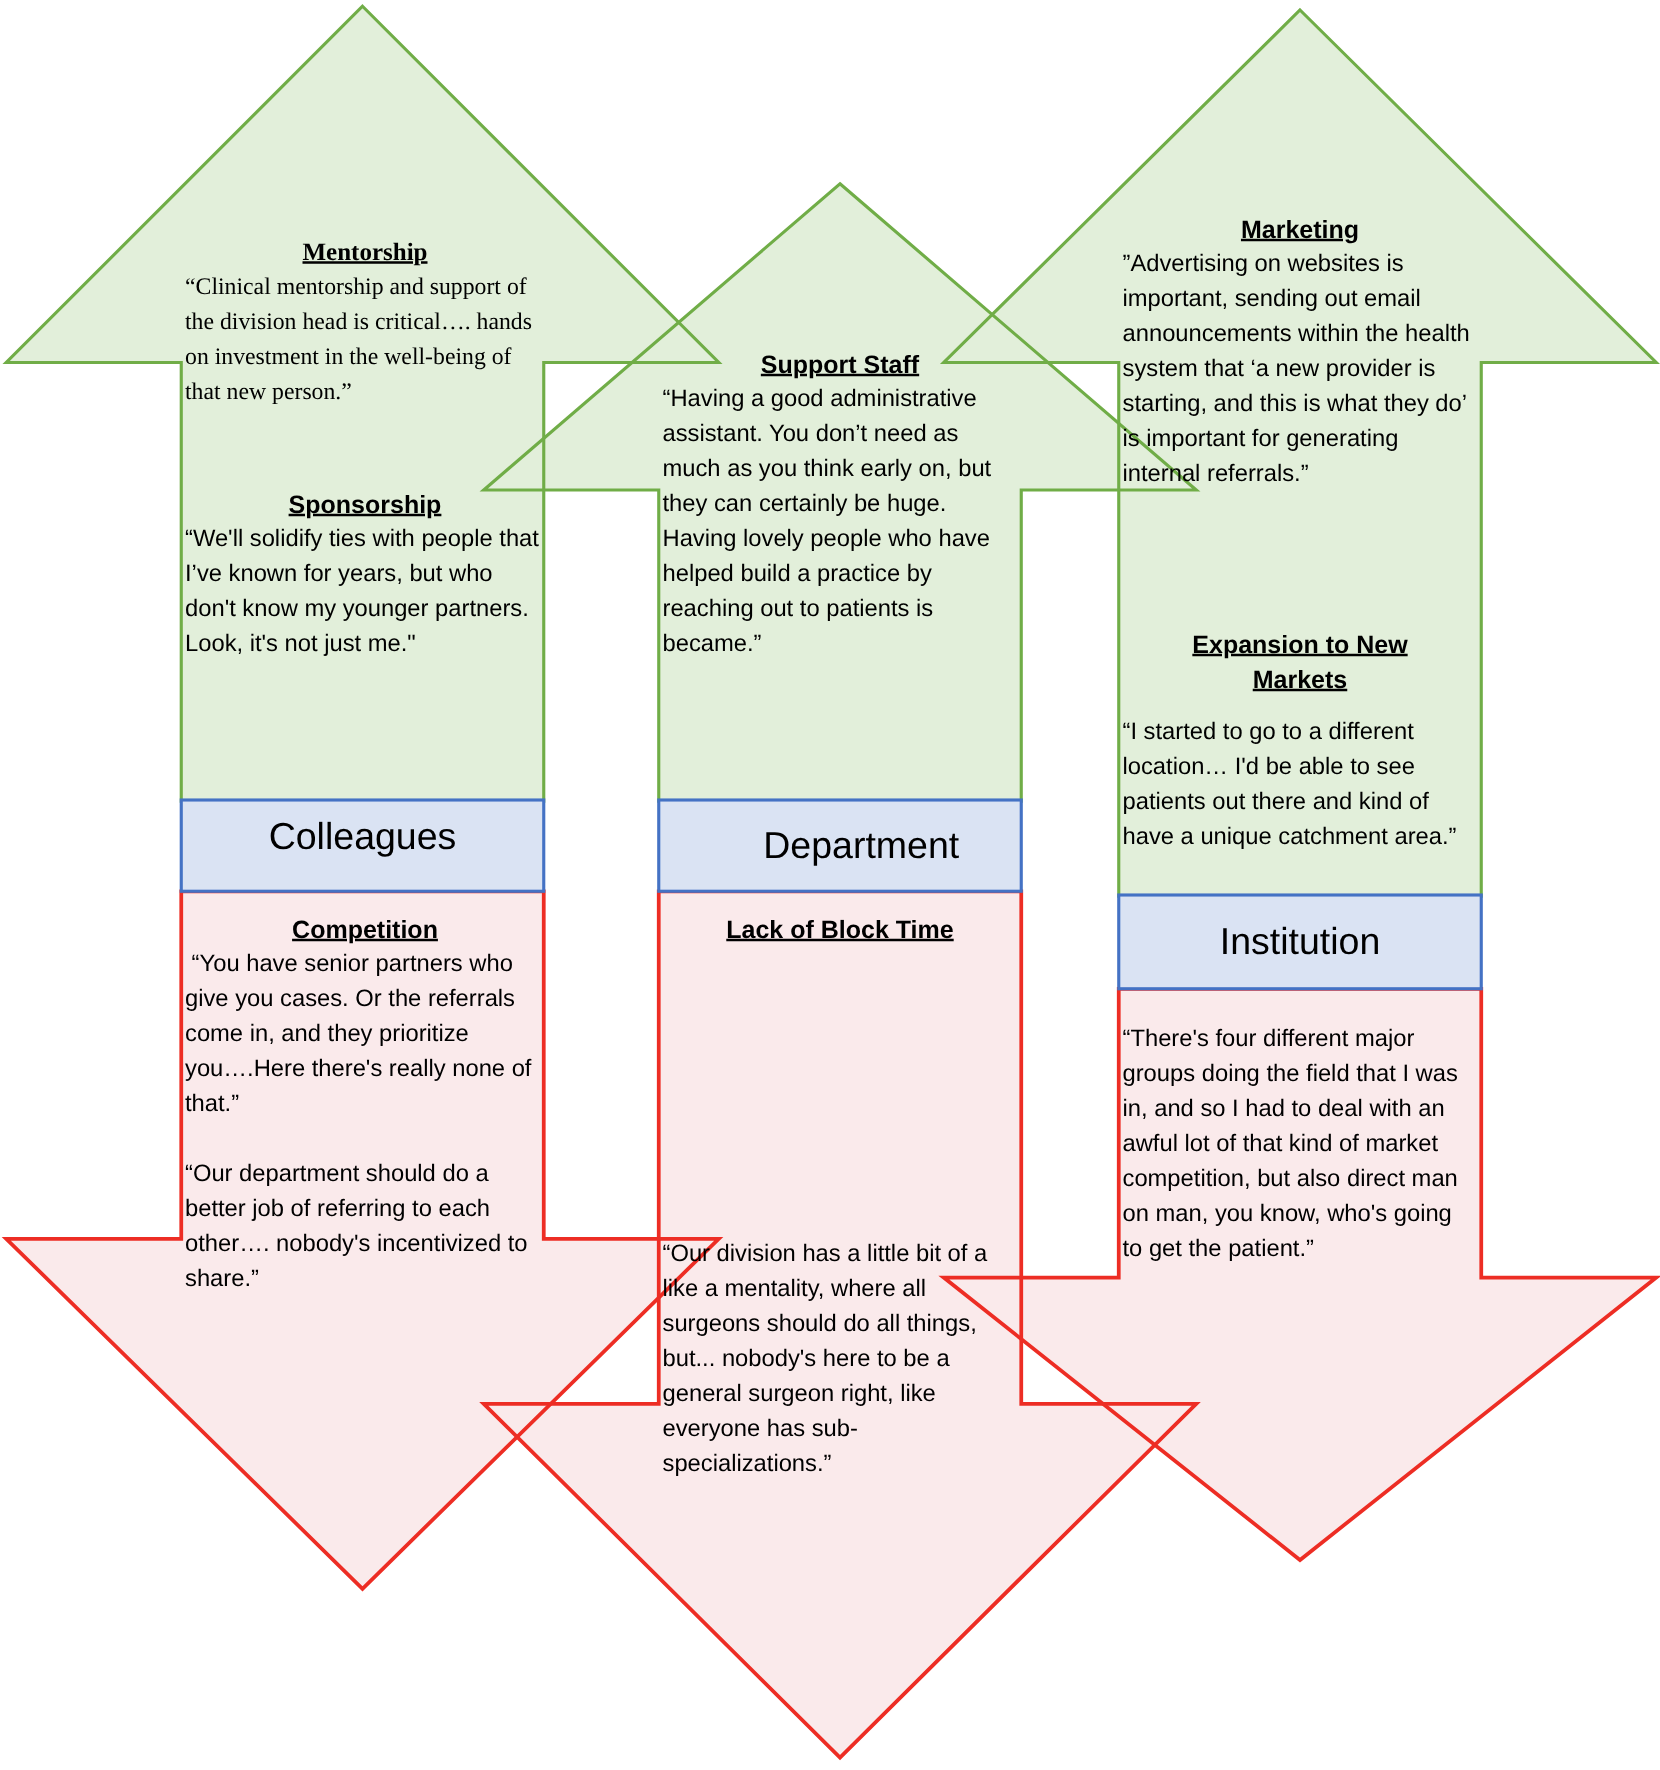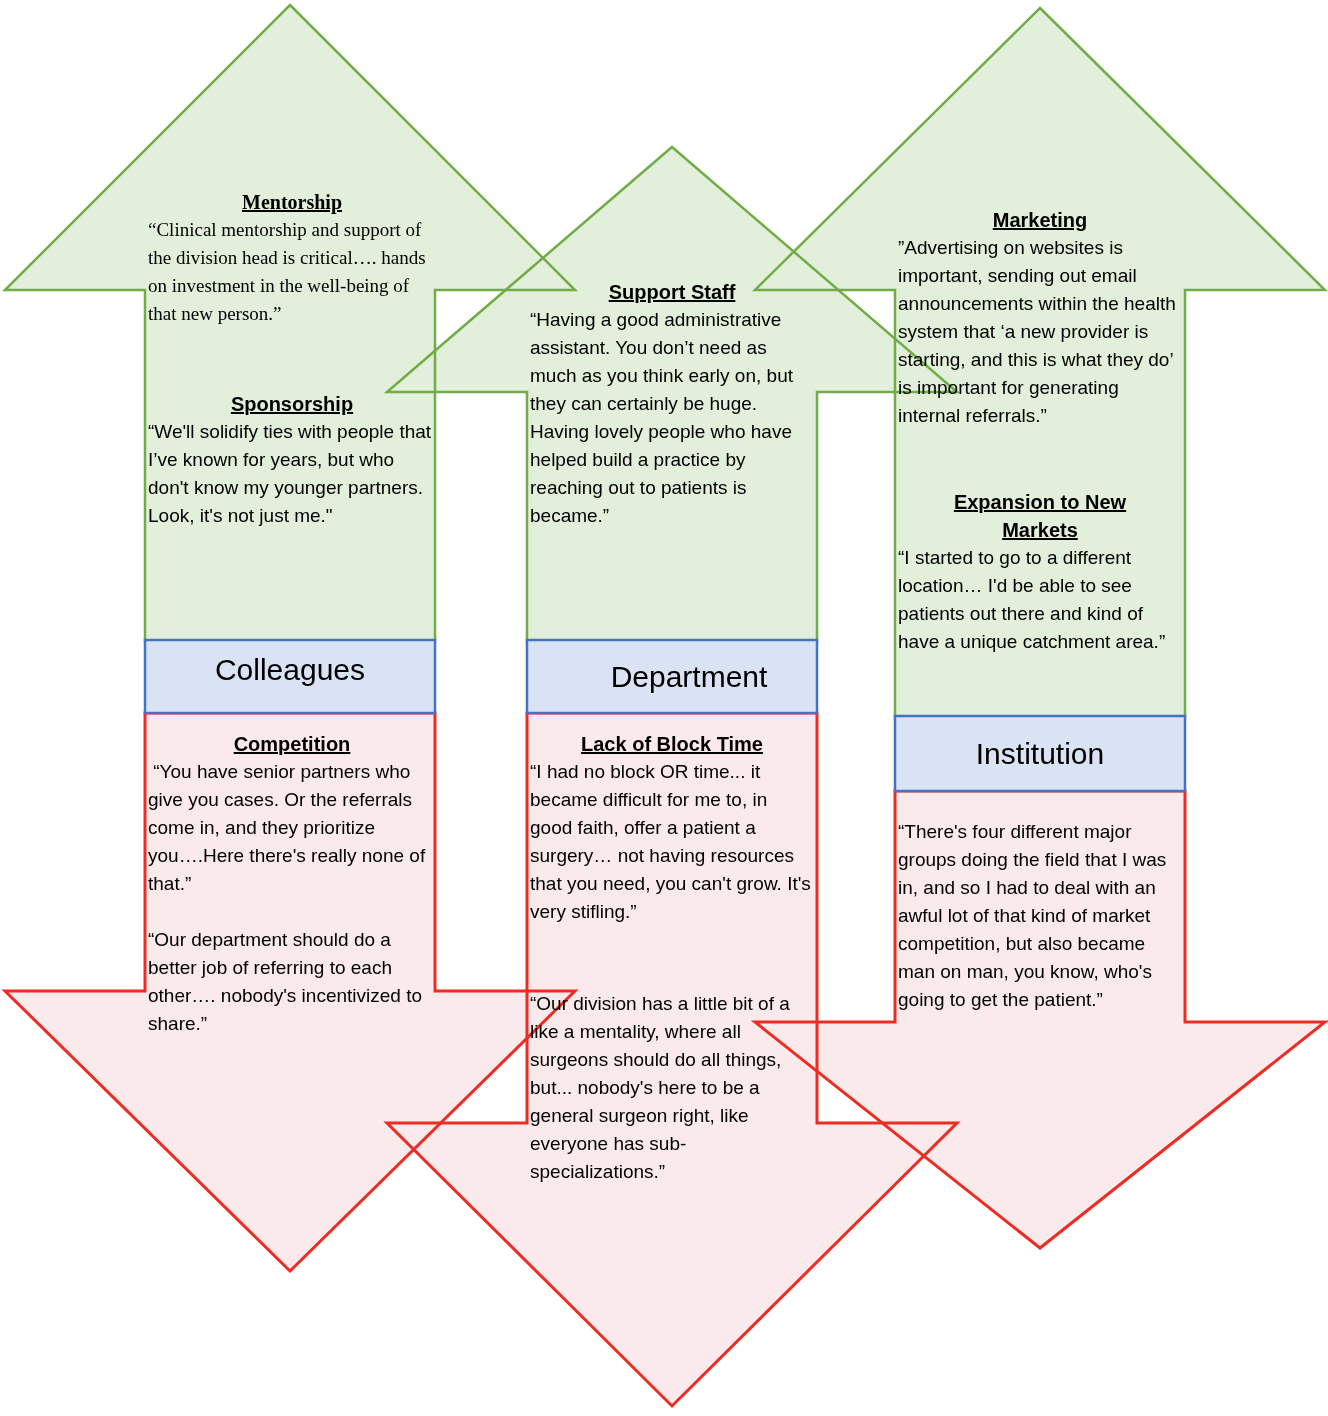--- a/index.html
+++ b/index.html
@@ -18,21 +18,21 @@
     font-size:19px;
     line-height:28px;
   }
   .section .heading{
     font-weight:bold;
     text-decoration:underline;
     text-align:center;
     font-size:20px;
     line-height:28px;
   }
-  .section .heading.narrow{max-width:190px;margin:0 auto;}
+  .section .heading.narrow{max-width:190px;margin:14px auto;}
   .section .quote{
     text-align:left;
     white-space:pre-wrap;
   }
   .section .quote + .quote{margin-top:28px;}
   .band-label{
     position:absolute;
     display:flex;
     align-items:center;
     justify-content:center;
@@ -77,40 +77,39 @@
   <div class="section" style="left:148px;top:390px;width:288px;">
     <div class="heading">Sponsorship</div>
     <div class="quote">“We'll solidify ties with people that I’ve known for years, but who don't know my younger partners. Look, it's not just me."</div>
   </div>
 
   <div class="section" style="left:530px;top:278px;width:284px;">
     <div class="heading">Support Staff</div>
     <div class="quote">“Having a good administrative assistant. You don’t need as much as you think early on, but they can certainly be huge. Having lovely people who have helped build a practice by reaching out to patients is became.”</div>
   </div>
 
-  <div class="section" style="left:898px;top:170px;width:284px;margin-top:36px;">
+  <div class="section" style="left:898px;top:170px;width:284px;">
     <div class="heading">Marketing</div>
     <div class="quote">”Advertising on websites is important, sending out email announcements within the health system that ‘a new provider is starting, and this is what they do’ is important for generating internal referrals.”</div>
   </div>
   <div class="section" style="left:898px;top:488px;width:284px;">
     <div class="heading narrow">Expansion to New Markets</div>
     <div class="quote">“I started to go to a different location… I'd be able to see patients out there and kind of have a unique catchment area.”</div>
   </div>
 
   <div class="section" style="left:148px;top:730px;width:288px;">
     <div class="heading">Competition</div>
     <div class="quote"> “You have senior partners who give you cases. Or the referrals come in, and they prioritize you….Here there's really none of that.”</div>
     <div class="quote">“Our department should do a better job of referring to each other…. nobody's incentivized to share.”</div>
   </div>
 
   <div class="section" style="left:530px;top:730px;width:284px;">
     <div class="heading">Lack of Block Time</div>
-    <div class="quote">“I had no block OR time... it became difficult for me to, in good faith, offer a patient a surgery… not having resources that you need, you can't grow. It's very stifling.”</div>
   </div>
   <div class="section" style="left:530px;top:990px;width:284px;">
     <div class="quote">“Our division has a little bit of a like a mentality, where all surgeons should do all things, but... nobody's here to be a general surgeon right, like everyone has sub-specializations.”</div>
   </div>
 
   <div class="section" style="left:898px;top:818px;width:284px;">
-    <div class="quote">“There's four different major groups doing the field that I was in, and so I had to deal with an awful lot of that kind of market competition, but also became man on man, you know, who's going to get the patient.”</div>
+    <div class="quote">“There's four different major groups doing the field that I was in, and so I had to deal with an awful lot of that kind of market competition, but also direct man on man, you know, who's going to get the patient.”</div>
   </div>
 
 </div>
 
 </body></html>

